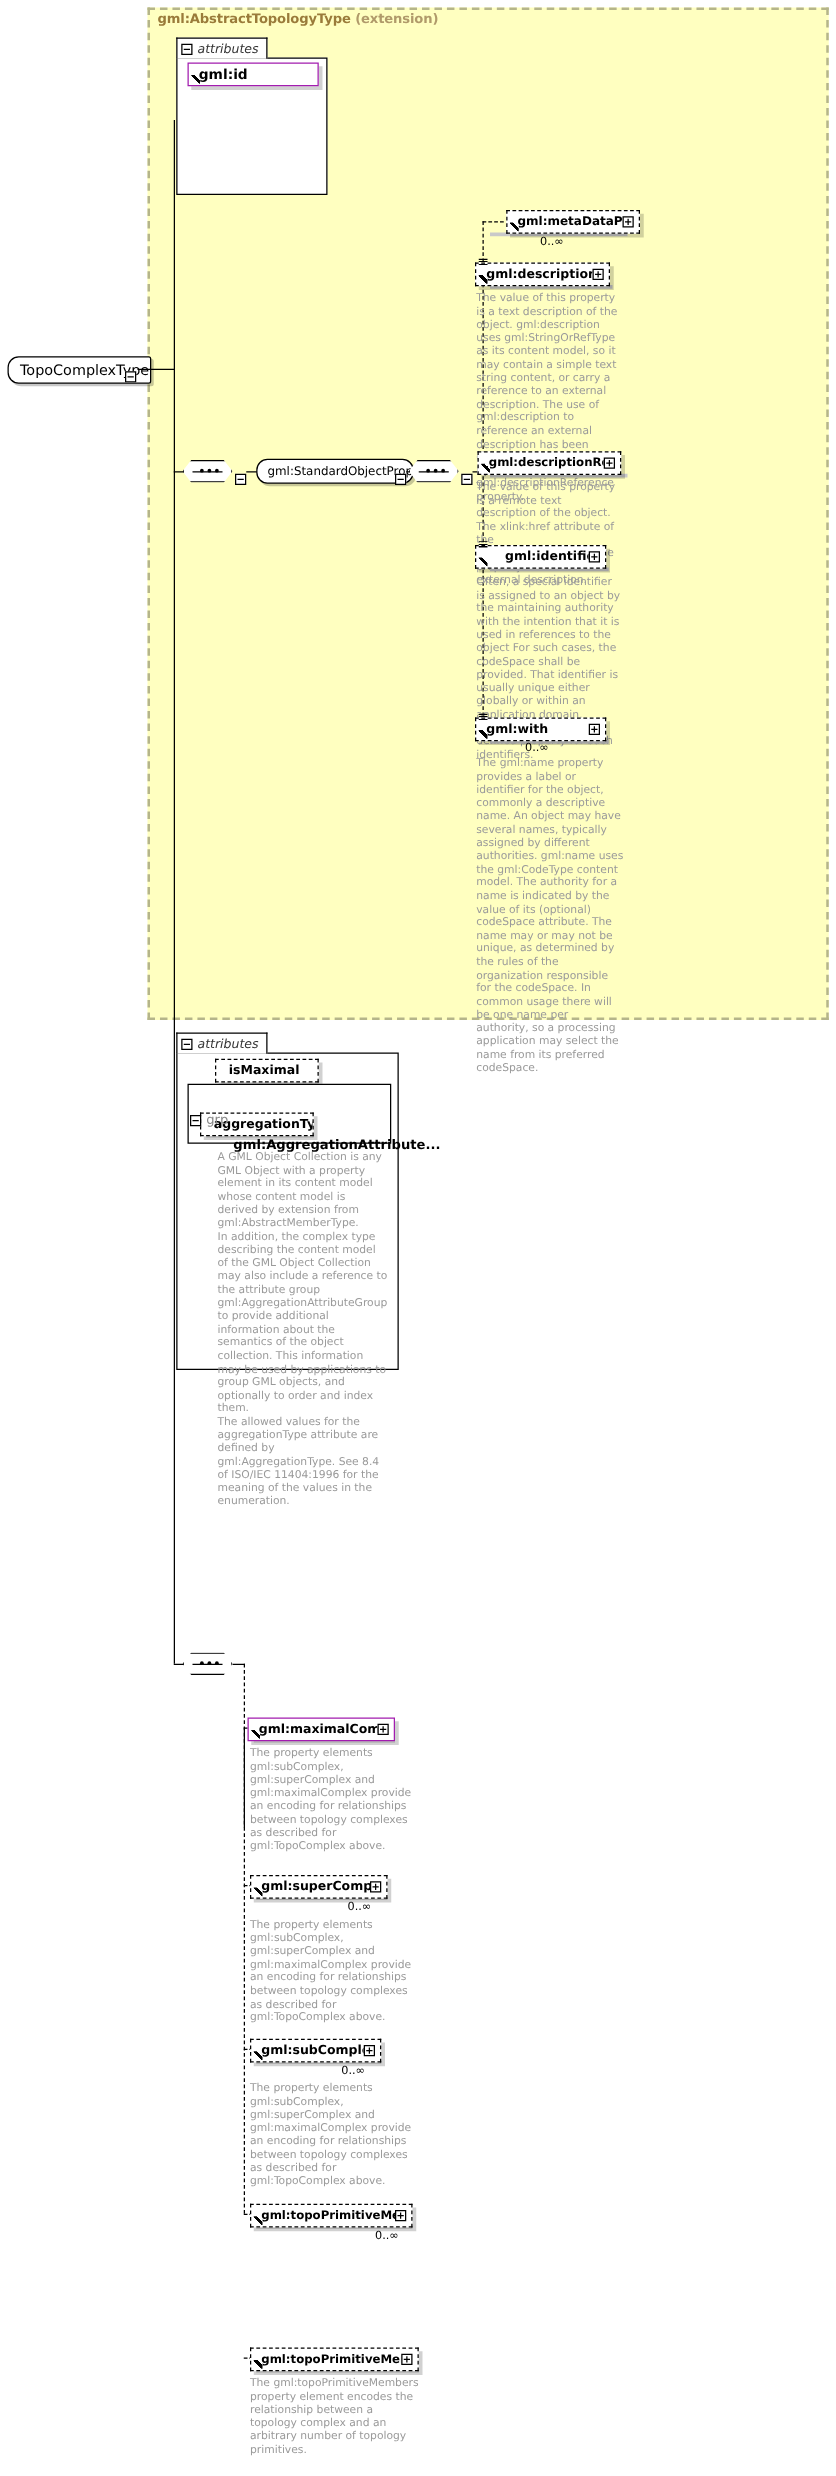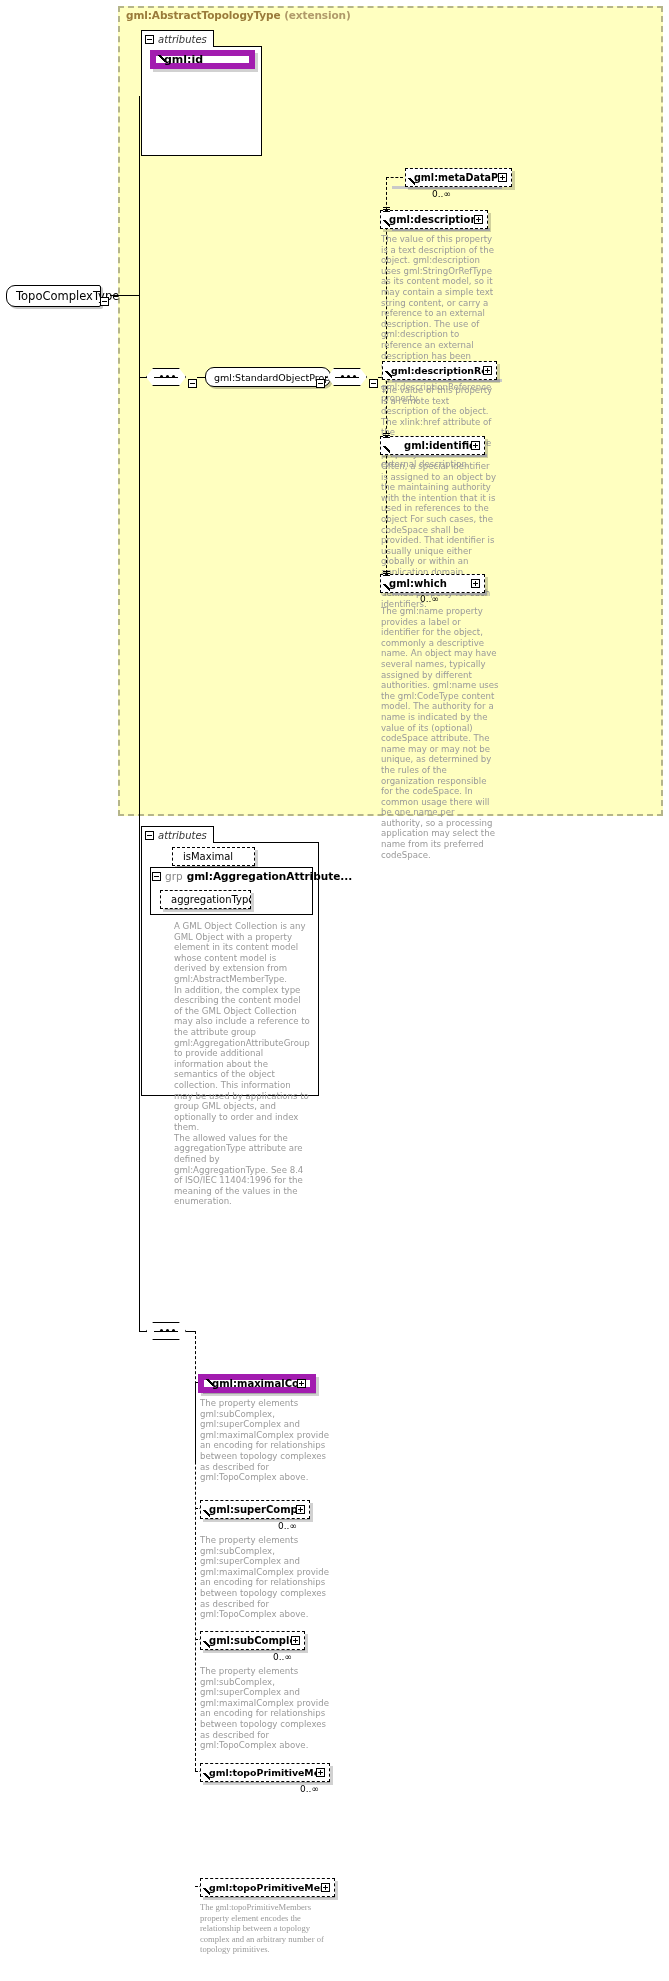--- a/index.html
+++ b/index.html
@@ -92,21 +92,21 @@
     background:#ffffff;
     box-shadow:3px 3px 0 rgba(0,0,0,.18);
     display:flex;align-items:center;
     height:19px;
     padding-left:8px;
     font-size:11px;
     font-weight:bold;
     color:#000;
     white-space:nowrap;
   }
-  .node.solid{border:6px solid #a21caf;}
+  .node.solid{border:1px solid #a21caf;}
   .node.dashed{border:1px dashed #000;}
   .node .nm{flex:1 1 auto;overflow:hidden;}
   .node .exp{margin-right:4px;}
   
   .node.attr::before{
     content:"";
     position:absolute;left:2px;bottom:1px;
     width:7px;height:7px;
     background:
       linear-gradient(45deg,transparent 45%,#000 45%,#000 70%,transparent 70%);
@@ -114,21 +114,21 @@
   
   .node.anno::after{
     content:"";
     position:absolute;left:2px;top:-4px;
     width:7px;height:5px;
     background:
       linear-gradient(#000 0 1px,transparent 1px 2px,#000 2px 3px,transparent 3px 4px,#000 4px 5px);
   }
 
   .node.plain{
-    font-weight:normal;
+    font-weight:bold;
     padding-left:10px;
   }
 
   
   .group-node{
     position:absolute;
     box-sizing:border-box;
     border:1px solid #000;
     border-radius:9px;
     background:#fff;
@@ -148,21 +148,21 @@
     background:#fff;
   }
   .grp-head{
     position:absolute;
     display:flex;align-items:center;
     font-size:10.5px;
     white-space:nowrap;
     z-index:3;
   }
   .grp-head .kw{color:#888;margin:0 4px;font-weight:normal;}
-  .grp-head .gname{font-weight:bold;color:#000;}
+  .grp-head .gname{font-weight:bold;color:#000;margin-top:40px;}
 
   
   .seq{
     position:absolute;
     width:40px;height:18px;
     box-sizing:border-box;
     border:1px solid #000;
     background:#fff;
     box-shadow:2px 2px 0 rgba(0,0,0,.22);
     clip-path:polygon(0 50%,7px 0,33px 0,100% 50%,33px 100%,7px 100%);
@@ -207,21 +207,21 @@
 <body>
 
 <div class="canvas">
 
   <div class="ext-box" style="left:118px;top:6px;width:545px;height:810px;"></div>
   <div class="ext-title" style="left:126px;top:9px;">
     <span>gml:AbstractTopologyType</span>
     <span class="paren">(extension)</span>
   </div>
 
-  <div class="type-node" style="left:6px;top:285px;width:95px;">
+  <div class="type-node" style="left:6px;top:285px;width:115px;">
     <span>TopoComplexType</span>
   </div>
   <div style="position:absolute;left:100px;top:291px;">
     <span class="exp"></span>
   </div>
 
   <div class="ln h" style="left:110px;top:295px;width:30px;"></div>
   <div class="ln v" style="left:139px;top:96px;height:1235px;"></div>
 
   <div class="attr-tab" style="left:141px;top:30px;">
@@ -295,21 +295,21 @@
   <div class="shadowbar" style="left:392px;top:454px;width:95px;"></div>
   <div class="node dashed attr anno" style="left:380px;top:436px;width:105px;">
     <span class="nm" style="font-size:10px;margin-left:15px;">gml:identifier</span>
     <span class="exp plus"></span>
   </div>
   <div class="doc" style="left:381px;top:461px;width:118px;">Often, a special identifier is assigned to an object by the maintaining authority with the intention that it is used in references to the object For such cases, the codeSpace shall be provided. That identifier is usually unique either globally or within an application domain. gml:identifier is a pre-defined property for such identifiers.</div>
 
   <div class="dln h" style="left:386px;top:583px;width:17px;"></div>
   <div class="shadowbar" style="left:392px;top:592px;width:95px;"></div>
   <div class="node dashed attr anno" style="left:380px;top:574px;width:105px;">
-    <span class="nm" style="font-size:10px;">gml:which</span>
+    <span class="nm" style="font-size:10px;">gml:with</span>
     <span class="exp plus"></span>
   </div>
   <div class="card" style="left:420px;top:594px;">0..∞</div>
   <div class="doc" style="left:381px;top:606px;width:118px;">The gml:name property provides a label or identifier for the object, commonly a descriptive name. An object may have several names, typically assigned by different authorities. gml:name uses the gml:CodeType content model.  The authority for a name is indicated by the value of its (optional) codeSpace attribute.  The name may or may not be unique, as determined by the rules of the organization responsible for the codeSpace.  In common usage there will be one name per authority, so a processing application may select the name from its preferred codeSpace.</div>
 
   <div class="attr-tab" style="left:141px;top:826px;">
     <span class="exp"></span>
     <span class="lbl">attributes</span>
   </div>
   <div class="attr-frame" style="left:141px;top:842px;width:178px;height:254px;"></div>
@@ -380,15 +380,15 @@
     <span class="exp plus"></span>
   </div>
   <div class="card" style="left:300px;top:1784px;">0..∞</div>
 
   <div class="dln h" style="left:195px;top:1886px;width:12px;"></div>
   <div class="shadowbar" style="left:205px;top:1895px;width:130px;"></div>
   <div class="node dashed attr" style="left:200px;top:1878px;width:135px;">
     <span class="nm" style="font-size:9.4px;">gml:topoPrimitiveMembers</span>
     <span class="exp plus"></span>
   </div>
-  <div class="doc" style="left:200px;top:1902px;width:135px;font-family:Liberation Serif, serif;">The gml:topoPrimitiveMembers property element encodes the relationship between a topology complex and an arbitrary number of topology primitives.</div>
+  <div class="doc" style="left:200px;top:1902px;width:135px;">The gml:topoPrimitiveMembers property element encodes the relationship between a topology complex and an arbitrary number of topology primitives.</div>
 
 </div>
 
 </body></html>

